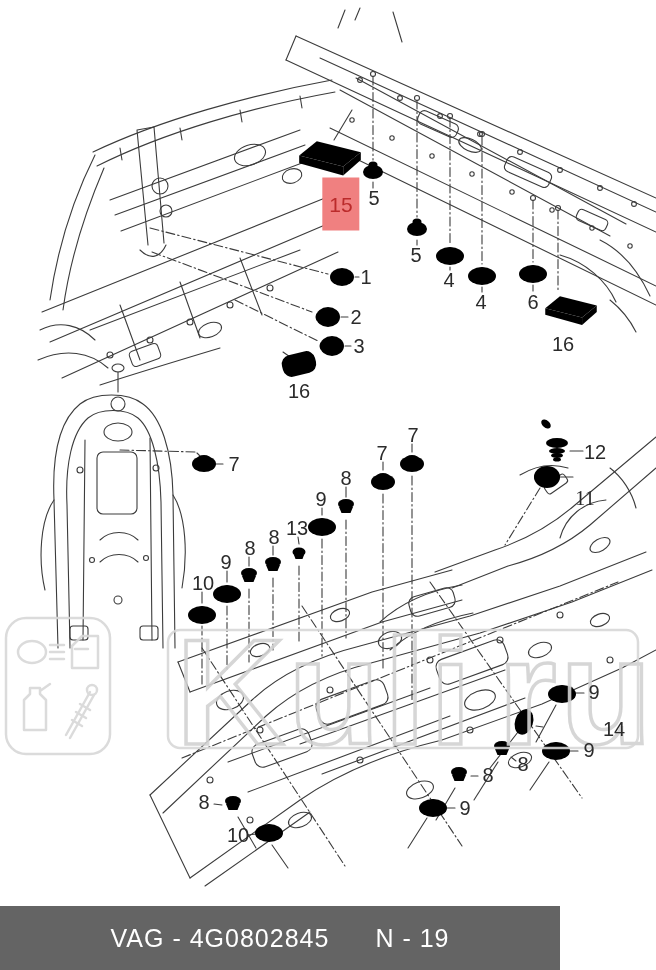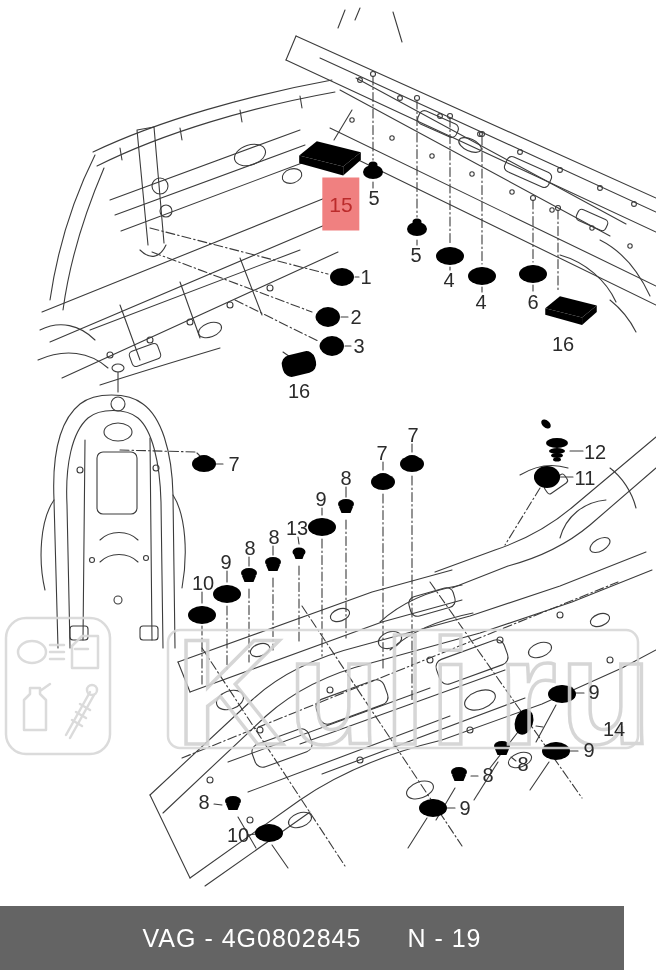--- a/index.html
+++ b/index.html
@@ -8,21 +8,21 @@
   svg{position:absolute;left:0;top:0;}
   .art path,.art ellipse,.art circle,.art rect,.art line{fill:none;stroke:#3c3c3c;stroke-width:1.1;stroke-linecap:round;stroke-linejoin:round;}
   .art .dd{stroke-dasharray:9 3 1.5 3;}
   .wm text{font-family:"Liberation Sans",sans-serif;font-weight:bold;font-size:150px;
            fill:none;stroke:#d2d2d2;stroke-width:3.5px;letter-spacing:4px;}
   .wm path,.wm rect,.wm ellipse,.wm circle,.wm line{fill:none;stroke:#d8d8d8;stroke-width:2.5;stroke-linecap:round;stroke-linejoin:round;}
   #callout-layer{position:absolute;left:0;top:0;width:656px;height:910px;}
   .callout{position:absolute;transform:translate(-50%,-50%);font-size:20px;color:#2b2b2b;
            white-space:nowrap;line-height:1;}
   .callout.highlight{background:#f08080;color:#bb2b2b;padding:16px 7px;font-size:21px;}
-  #footer{position:absolute;left:0;top:906px;width:624px;height:64px;background:#646464;
+  #footer{position:absolute;left:0;top:906px;width:560px;height:64px;background:#646464;
           display:flex;align-items:center;justify-content:center;gap:46px;}
   #footer span{color:#ffffff;font-size:25px;letter-spacing:1px;}
 </style>
 </head>
 <body>
 
 <div id="page">
 
 <svg width="656" height="910" viewBox="0 0 656 910">
   <defs>
@@ -371,21 +371,21 @@
       <div class="callout" style="left: 413px; top: 435px;">7</div>
       <div class="callout" style="left: 382px; top: 453px;">7</div>
       <div class="callout" style="left: 346px; top: 478px;">8</div>
       <div class="callout" style="left: 321px; top: 499px;">9</div>
       <div class="callout" style="left: 297px; top: 528px;">13</div>
       <div class="callout" style="left: 274px; top: 537px;">8</div>
       <div class="callout" style="left: 250px; top: 548px;">8</div>
       <div class="callout" style="left: 226px; top: 562px;">9</div>
       <div class="callout" style="left: 203px; top: 583px;">10</div>
       <div class="callout" style="left: 595px; top: 452px; text-align: right;">12</div>
-      <div class="callout" style="left: 585px; top: 478px;">11</div>
+      <div class="callout" style="left: 585px; top: 498px; font-family: Liberation Serif, serif;">11</div>
       <div class="callout" style="left: 594px; top: 692px;">9</div>
       <div class="callout" style="left: 574px; top: 729px; margin-left: 40px;">14</div>
       <div class="callout" style="left: 589px; top: 750px;">9</div>
       <div class="callout" style="left: 523px; top: 764px;">8</div>
       <div class="callout" style="left: 488px; top: 775px;">8</div>
       <div class="callout" style="left: 465px; top: 808px;">9</div>
       <div class="callout" style="left: 204px; top: 802px;">8</div>
       <div class="callout" style="left: 238px; top: 835px;">10</div>
     </div>
 

